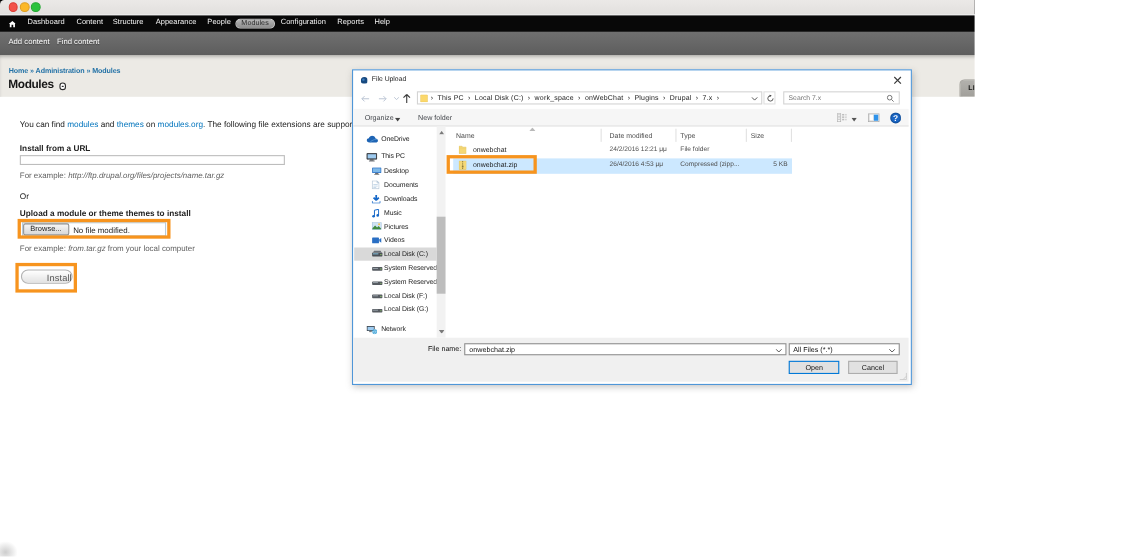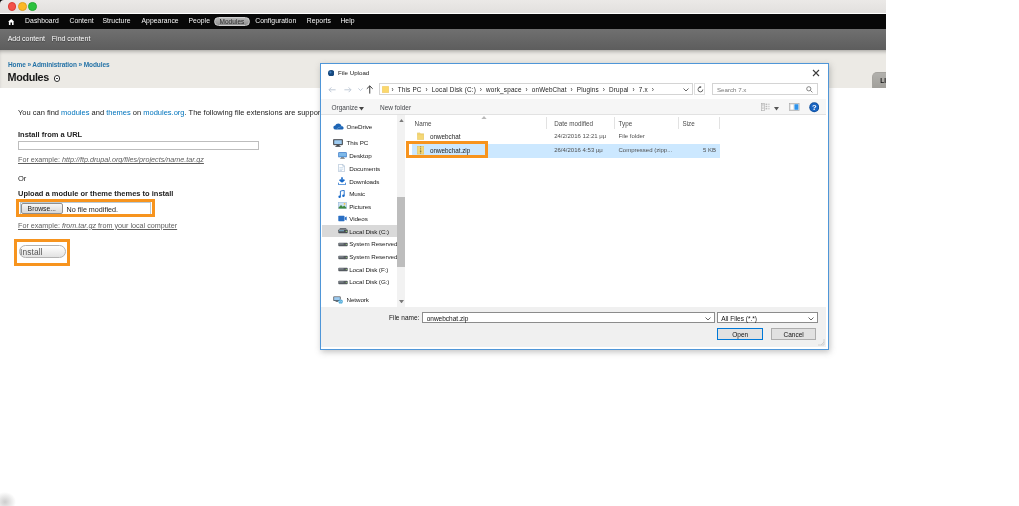--- a/index.html
+++ b/index.html
@@ -26,21 +26,21 @@
   #crumb a{color:#2573a7;text-decoration:none;}
   #h1{left:7.5px;top:70.8px;font-size:10.8px;font-weight:bold;color:#171717;letter-spacing:-0.35px;}
   #gear{left:53.5px;top:75.3px;width:6.6px;height:6.6px;border-radius:50%;border:1.7px solid #2c2c2c;background:#fff;box-sizing:border-box;}
   #geardot{left:56.1px;top:77.9px;width:1.6px;height:1.6px;border-radius:50%;background:#2c2c2c;}
   .tab{position:absolute;top:72.2px;height:15.8px;border-radius:5px 5px 0 0;
        background:linear-gradient(#b2b1ad,#a19f9a);color:#121212;font-weight:bold;font-size:6.3px;
        text-align:center;line-height:16.8px;letter-spacing:0.25px;box-sizing:border-box;border:0.8px solid #a6a49f;border-bottom:none;}
   
   .dr{position:absolute;font-size:7.5px;color:#222;white-space:nowrap;}
   .dr a{color:#0074bd;text-decoration:none;}
-  .ex{color:#5f5f5f;text-decoration:underline;}
+  .ex{color:#5f5f5f;}
   input.txt{position:absolute;box-sizing:border-box;border:1px solid #bdbdbd;background:#fff;}
   
   .orect{position:absolute;border:3.8px solid #f7941e;box-sizing:border-box;}
   
   #dlg{left:320px;top:63px;width:508.5px;height:286.5px;box-sizing:border-box;
        border:1.8px solid #4f96d8;background:#fff;box-shadow:1px 2px 6px rgba(120,120,120,.45);}
   .d{position:absolute;} 
   #dtitle{left:17px;top:4.9px;font-size:6.2px;color:#1a1a1a;}
   #addrbox{left:57.6px;top:19.4px;width:314.4px;height:11.4px;border:0.9px solid #d4d4d4;box-sizing:border-box;background:#fff;}
   #refbox{left:373.4px;top:19.4px;width:11px;height:11.4px;border:0.9px solid #e0e0e0;box-sizing:border-box;background:#fff;}
@@ -110,21 +110,21 @@
   <input class="txt" style="left: 18px; top: 140.9px; width: 241px; height: 9px;">
   <div class="dr ex" style="left:18px;top:155.4px;font-size:7.2px;">For example: <i>http://ftp.drupal.org/files/projects/name.tar.gz</i></div>
   <div class="dr" style="left:18px;top:174.2px;font-weight:normal;">Or</div>
   <div class="dr" style="left:18px;top:189.2px;font-weight:bold;">Upload a module or theme themes to install</div>
   <div class="abs" style="left:19.5px;top:202px;width:131px;height:13.3px;border:0.9px solid #b9cbd8;box-sizing:border-box;background:#fff;"></div>
   <div class="abs" style="left:20.6px;top:203.3px;width:42.4px;height:10.7px;box-sizing:border-box;background:linear-gradient(#f6f6f6,#d8d8d8);border:0.9px solid #8f8f8f;border-radius:2px;
         font-size:6.8px;color:#222;text-align:center;line-height:10.2px;">Browse...</div>
   <div class="dr" style="left:66.5px;top:204.9px;font-size:7.2px;">No file modified.</div>
   <div class="dr ex" style="left:18px;top:220.5px;font-size:7.2px;">For example: <i>from.tar.gz</i> from your local computer</div>
   <div class="abs" style="left:19px;top:245.4px;width:47.2px;height:13px;border-radius:6.5px;border:0.9px solid #b3b3b3;box-sizing:border-box;
-        background:linear-gradient(#ffffff,#e2e2e2);font-size:8.4px;color:#555;letter-spacing:0.1px;text-align:left;line-height:12px;">Install</div>
+        background:linear-gradient(#ffffff,#e2e2e2);font-size:8.4px;color:#555;letter-spacing:0.1px;text-align:right;line-height:12px;">Install</div>
   <div class="orect" style="left:15.8px;top:198.9px;width:139px;height:18.5px;"></div>
   <div class="orect" style="left:14.3px;top:239px;width:56px;height:26.5px;"></div>
 
   <div class="abs" style="left:-6px;top:492px;width:22px;height:20px;background:radial-gradient(closest-side,rgba(130,130,130,.4),rgba(120,120,120,0));"></div>
 
   <div class="abs" id="dlg">
 
     <svg class="d" style="left:6.5px;top:5.6px" width="6.4" height="6.4" viewBox="0 0 6.4 6.4">
       <circle cx="3.2" cy="3.2" r="3.2" fill="#17497f"></circle>
         <circle cx="2.4" cy="2.4" r="1.1" fill="#3e7fc1"></circle>

